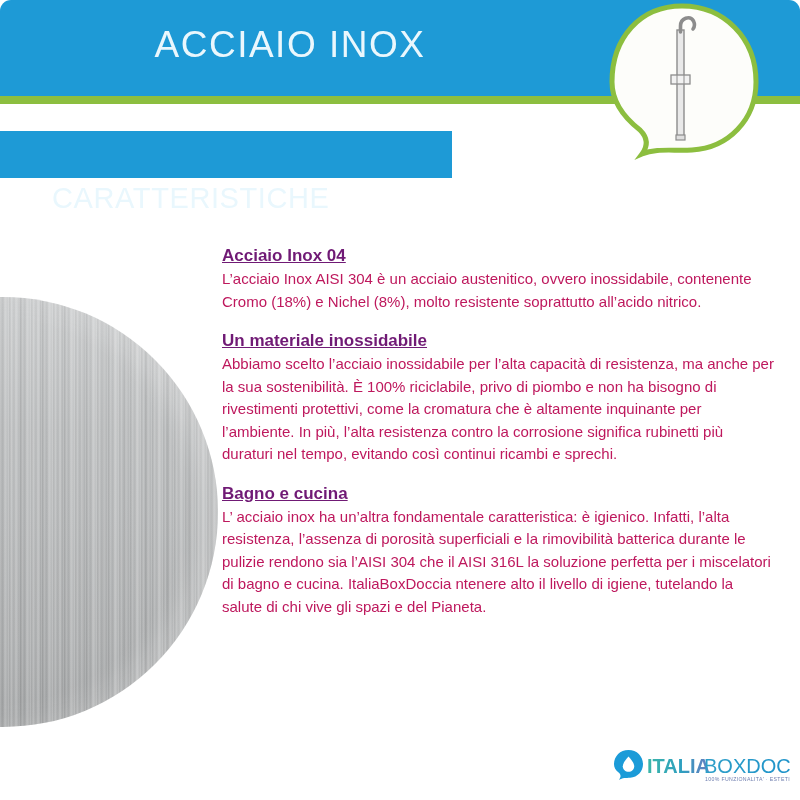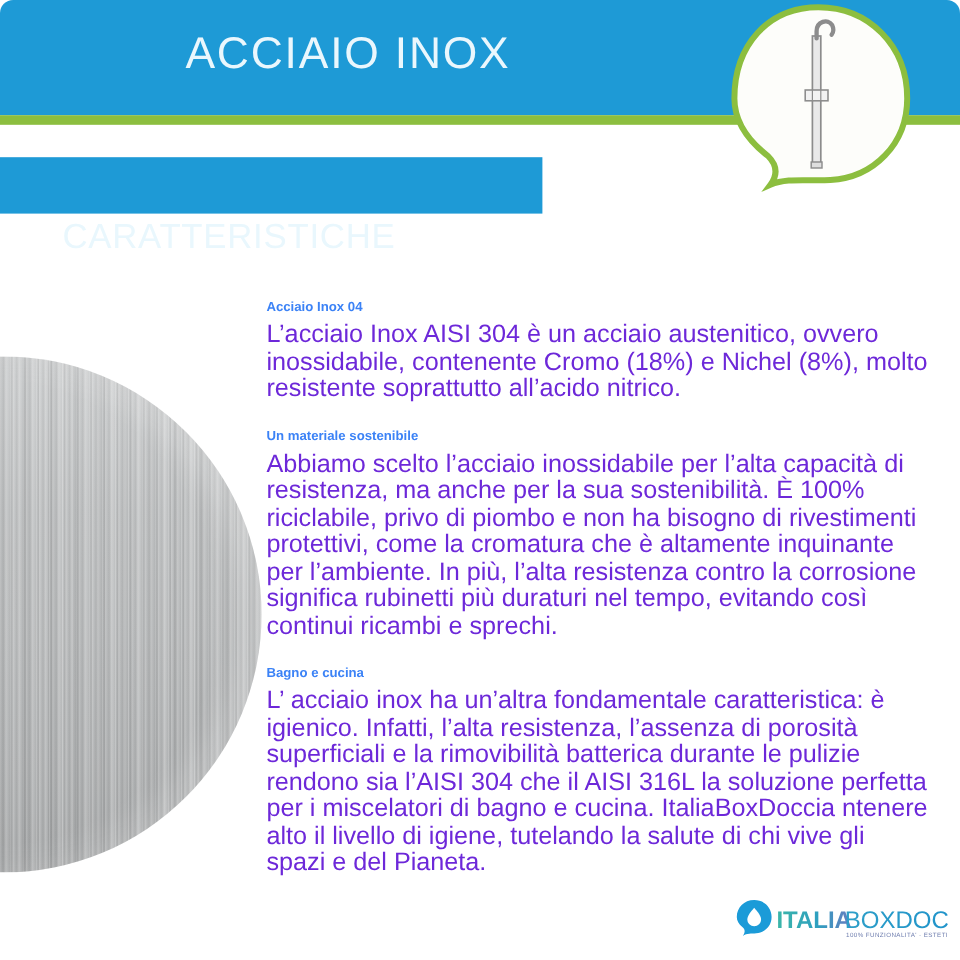--- a/index.html
+++ b/index.html
@@ -78,30 +78,31 @@
     box-shadow: inset -14px 0 26px rgba(255,255,255,0.25), inset 8px 0 24px rgba(0,0,0,0.06);
   }
 
   
   .content{
     position:absolute;left:222px;top:246px;width:552px;
   }
   .sec{margin-bottom:18px;}
   .sec:last-child{margin-bottom:0;}
   .sec-head{
-    color:#3b82f6;
-    font-size:11px;
+    color:#701a75;
+    font-size:17px;
     font-weight:bold;
     line-height:20px;
     margin-bottom:2px;
     font-family:"Liberation Sans", sans-serif;
+    text-decoration:underline;
   }
   .sec-body{
-    color:#6d28d9;
-    font-size:21px;
+    color:#be185d;
+    font-size:15px;
     line-height:22.5px;
     font-family:"Liberation Sans", sans-serif;
   }
 
   
   .logo{
     position:absolute;left:612px;top:747px;width:178px;height:40px;
   }
   .logo svg{display:block;}
 </style>
@@ -136,21 +137,21 @@
   <div class="steel-circle"></div>
 
   <div class="content">
 
     <div class="sec">
       <div class="sec-head">Acciaio Inox 04</div>
       <div class="sec-body">L’acciaio Inox AISI 304 è un acciaio austenitico, ovvero inossidabile, contenente Cromo (18%) e Nichel (8%), molto resistente soprattutto all’acido nitrico.</div>
     </div>
 
     <div class="sec">
-      <div class="sec-head">Un materiale sostenibile</div>
+      <div class="sec-head">Un materiale inossidabile</div>
       <div class="sec-body">Abbiamo scelto l’acciaio inossidabile per l’alta capacità di resistenza, ma anche per la sua sostenibilità. È 100% riciclabile, privo di piombo e non ha bisogno di rivestimenti protettivi, come la cromatura che è altamente inquinante per l’ambiente. In più, l’alta resistenza contro la corrosione significa rubinetti più duraturi nel tempo, evitando così continui ricambi e sprechi.</div>
     </div>
 
     <div class="sec">
       <div class="sec-head">Bagno e cucina</div>
       <div class="sec-body">L’ acciaio inox ha un’altra fondamentale caratteristica: è igienico. Infatti, l’alta resistenza, l’assenza di porosità superficiali e la rimovibilità batterica durante le pulizie rendono sia l’AISI 304 che il AISI 316L la soluzione perfetta per i miscelatori di bagno e cucina. ItaliaBoxDoccia ntenere alto il livello di igiene, tutelando la salute di chi vive gli spazi e del Pianeta.</div>
     </div>
 
   </div>
 

